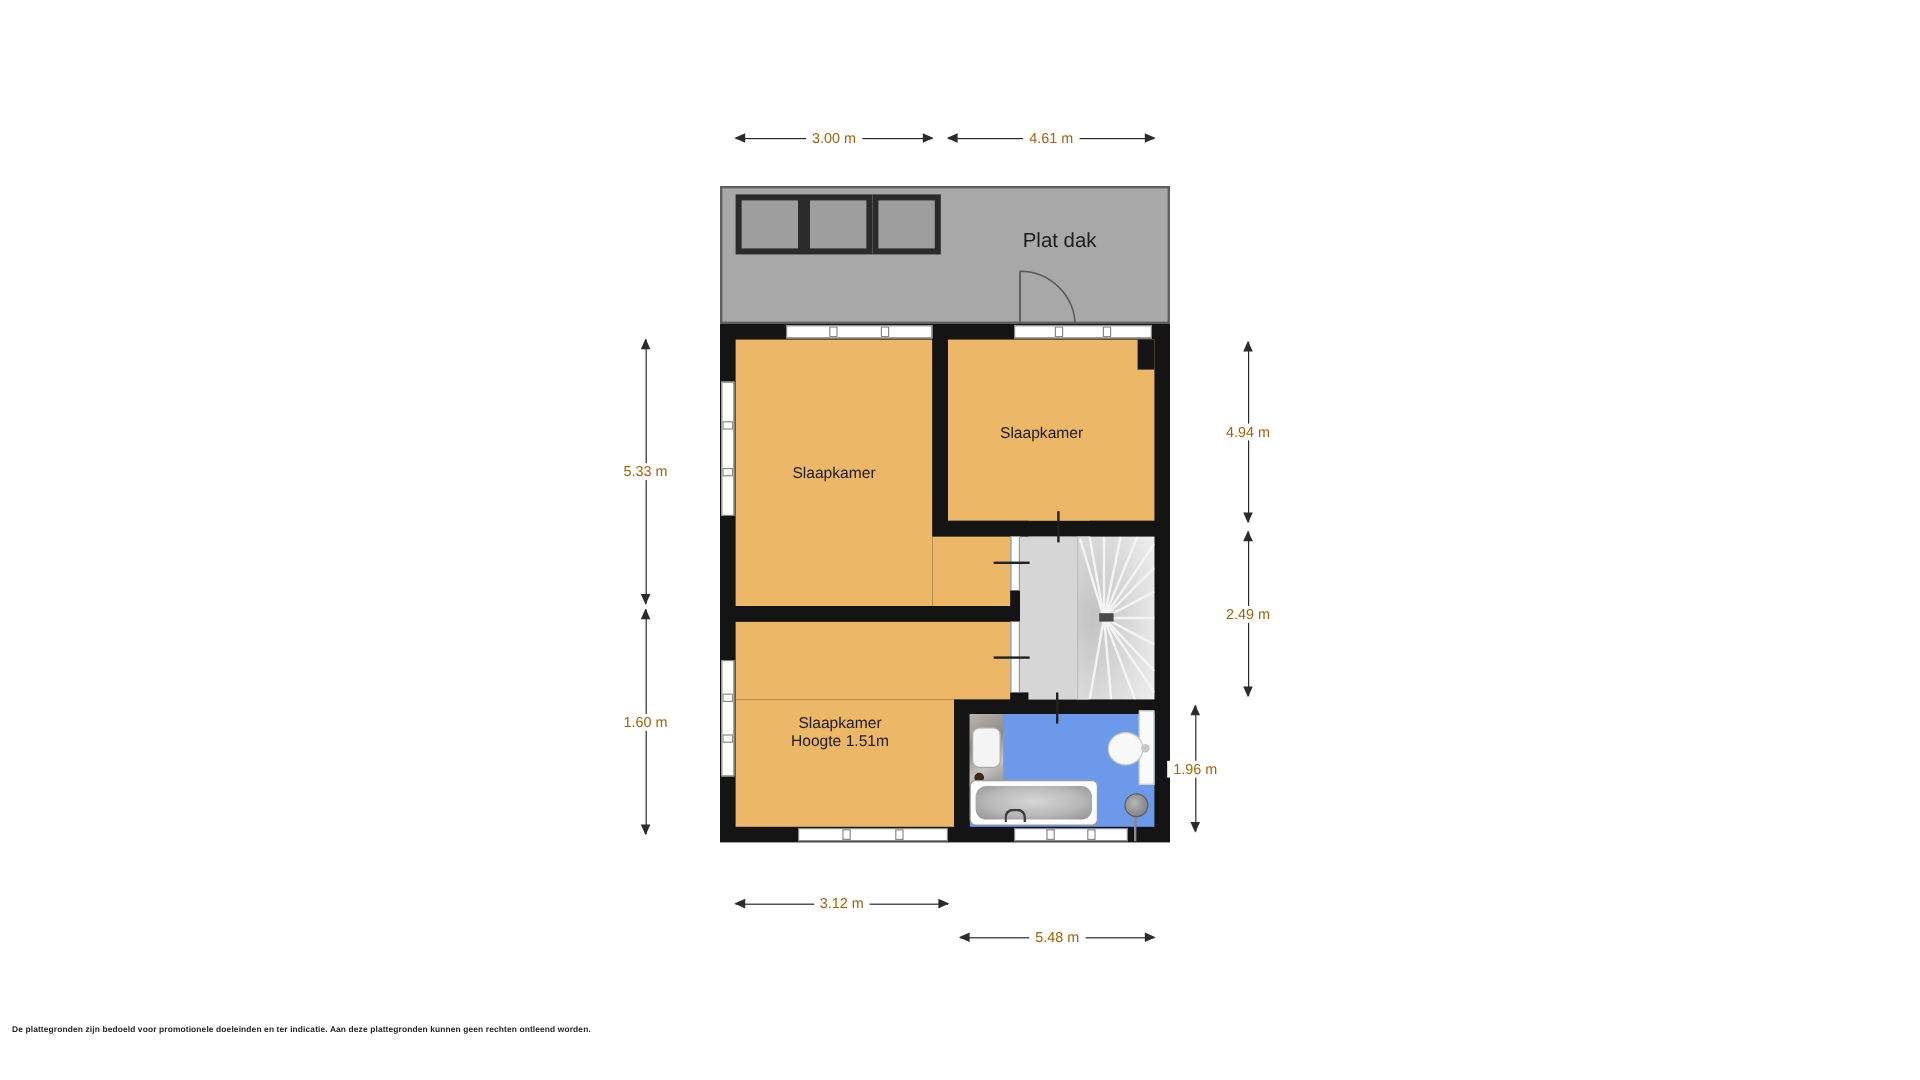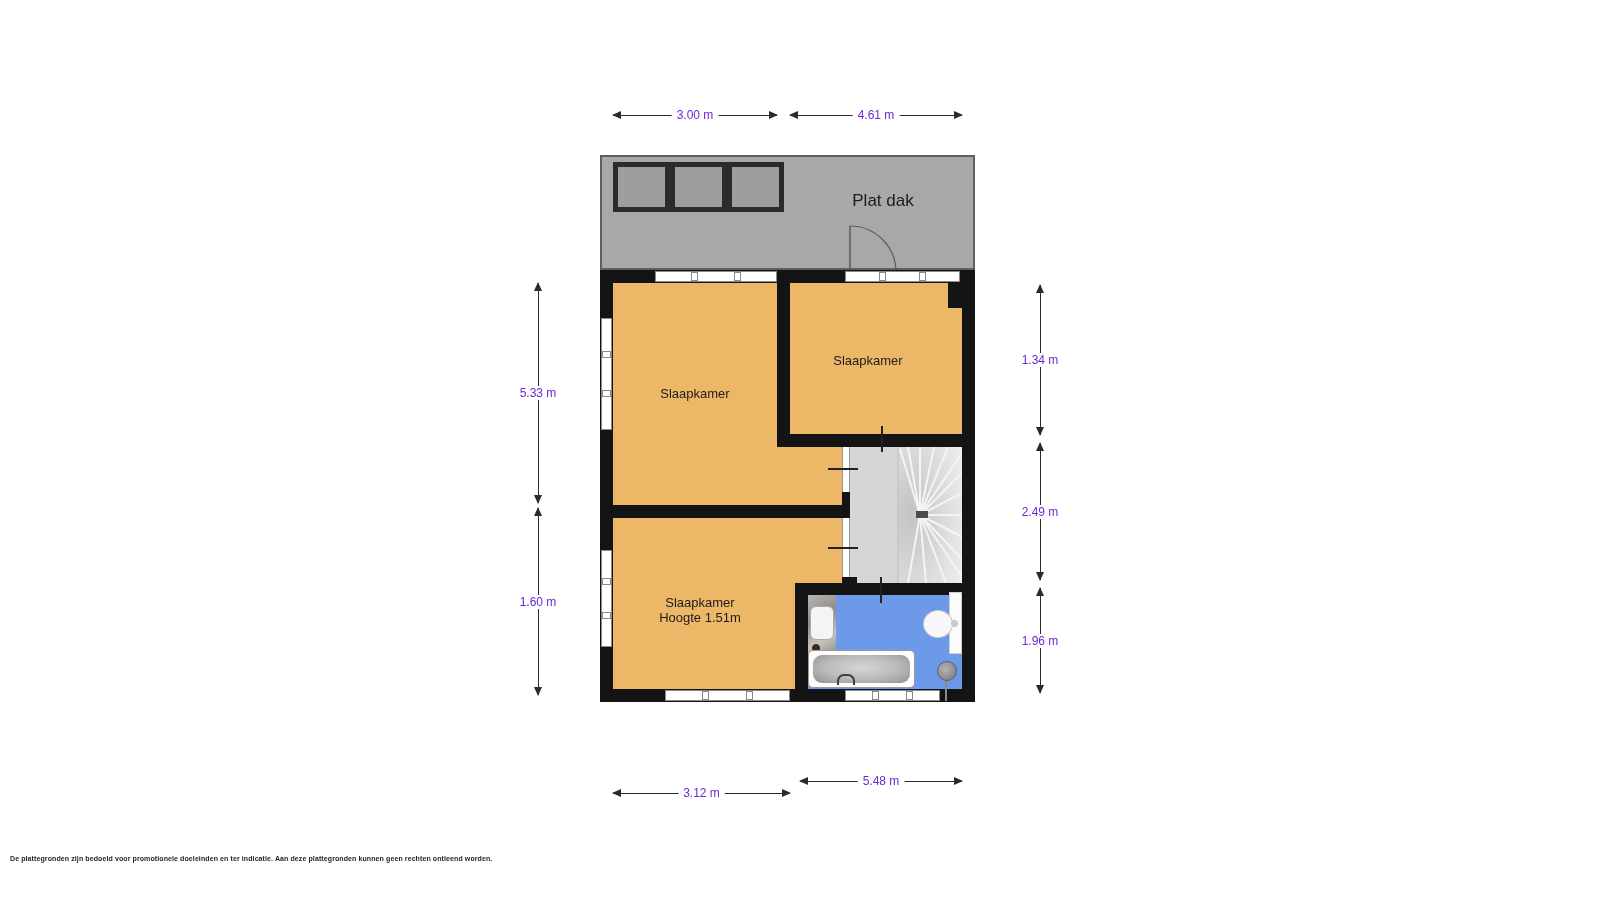--- a/index.html
+++ b/index.html
@@ -35,21 +35,21 @@
   .ar-l,.ar-r,.ar-u,.ar-d{position:absolute;width:0;height:0;}
   .ar-l{left:-1px;top:50%;transform:translateY(-50%);
         border-top:4px solid transparent;border-bottom:4px solid transparent;border-right:9px solid #2b2b2b;}
   .ar-r{right:-1px;top:50%;transform:translateY(-50%);
         border-top:4px solid transparent;border-bottom:4px solid transparent;border-left:9px solid #2b2b2b;}
   .ar-u{top:-1px;left:50%;transform:translateX(-50%);
         border-left:4px solid transparent;border-right:4px solid transparent;border-bottom:9px solid #2b2b2b;}
   .ar-d{bottom:-1px;left:50%;transform:translateX(-50%);
         border-left:4px solid transparent;border-right:4px solid transparent;border-top:9px solid #2b2b2b;}
   .dlabel{position:absolute;left:50%;top:50%;transform:translate(-50%,-50%);
-          background:#fff;padding:0 5px;font-size:12px;white-space:nowrap;color:#6d28d9;}
+          background:#fff;padding:0 5px;font-size:12px;white-space:nowrap;color:#a16207;}
   
   .counter{background:linear-gradient(150deg,#b9b6b1 0%,#8f8c88 40%,#c7c4bf 70%,#918e8a 100%);}
   .sink{background:#f4f4f4;border:1px solid #a9a9a9;border-radius:6px;box-sizing:border-box;}
   .tap{width:6px;height:6px;border-radius:50%;background:#43281c;border:1px solid #222;}
   .tub{background:#fdfdfd;border:1px solid #9a9a9a;border-radius:5px;box-sizing:border-box;}
   .tub-inner{position:absolute;left:4px;top:4px;right:4px;bottom:4px;border-radius:9px;
              background:radial-gradient(ellipse at 50% 45%,#d6d6d6 0%,#b9b9b9 55%,#8f8f8f 100%);}
   .tub-handle{position:absolute;left:28px;bottom:2px;width:14px;height:9px;border:2px solid #3d3d3d;
               border-bottom:none;border-radius:7px 7px 0 0;background:transparent;}
   .toilet-tank{background:#fbfbfb;border:1px solid #d0d0d0;box-sizing:border-box;}
@@ -185,21 +185,21 @@
       <div class="ar-r"></div>
     <span class="dlabel">3.00 m</span>
   </div>
   <div class="hdim" style="left:790px;top:109px;width:172px;height:12px;">
     <div class="dline-h"></div>
       <div class="ar-l"></div>
       <div class="ar-r"></div>
     <span class="dlabel">4.61 m</span>
   </div>
 
-  <div class="hdim" style="left:613px;top:787px;width:177px;height:12px;">
+  <div class="hdim" style="left:613px;top:747px;width:177px;height:12px;">
     <div class="dline-h"></div>
       <div class="ar-l"></div>
       <div class="ar-r"></div>
     <span class="dlabel">3.12 m</span>
   </div>
   <div class="hdim" style="left:800px;top:775px;width:162px;height:12px;">
     <div class="dline-h"></div>
       <div class="ar-l"></div>
       <div class="ar-r"></div>
     <span class="dlabel">5.48 m</span>
@@ -215,29 +215,29 @@
     <div class="dline-v"></div>
       <div class="ar-u"></div>
       <div class="ar-d"></div>
     <span class="dlabel">1.60 m</span>
   </div>
 
   <div class="vdim" style="left:1034px;top:285px;width:12px;height:150px;">
     <div class="dline-v"></div>
       <div class="ar-u"></div>
       <div class="ar-d"></div>
-    <span class="dlabel">1.34 m</span>
+    <span class="dlabel">4.94 m</span>
   </div>
   <div class="vdim" style="left:1034px;top:443px;width:12px;height:137px;">
     <div class="dline-v"></div>
       <div class="ar-u"></div>
       <div class="ar-d"></div>
     <span class="dlabel">2.49 m</span>
   </div>
-  <div class="vdim" style="left:1034px;top:588px;width:12px;height:105px;">
+  <div class="vdim" style="left:990px;top:588px;width:12px;height:105px;">
     <div class="dline-v"></div>
       <div class="ar-u"></div>
       <div class="ar-d"></div>
     <span class="dlabel">1.96 m</span>
   </div>
 
   <div class="abs disclaimer">De plattegronden zijn bedoeld voor promotionele doeleinden en ter indicatie. Aan deze plattegronden kunnen geen rechten ontleend worden.</div>
 </div>
 
 </body></html>

